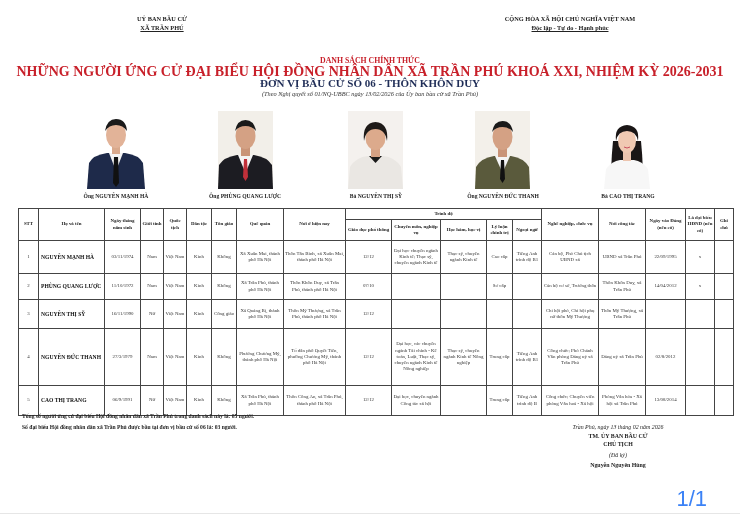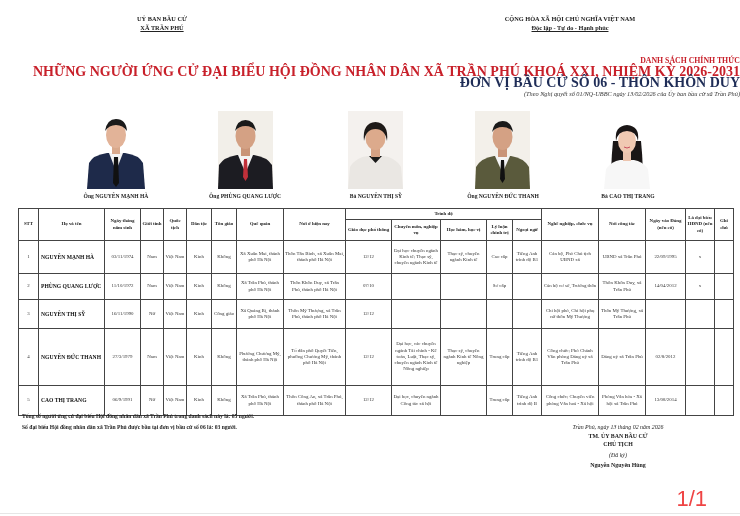--- a/index.html
+++ b/index.html
@@ -2,24 +2,24 @@
 <html><head>
 <meta charset="utf-8">
 <style>
   * { box-sizing: border-box; margin: 0; padding: 0; }
   html, body { width: 740px; height: 516px; background: #ffffff; overflow: hidden; }
   body { font-family: "Liberation Serif", serif; color: #222; position: relative; }
   .abs { position: absolute; }
   .hdr-left { left: 100px; top: 14px; width: 124px; text-align: center; font-size: 6.3px; font-weight: bold; line-height: 9px; }
   .hdr-right { left: 450px; top: 14px; width: 240px; text-align: center; font-size: 6.3px; font-weight: bold; line-height: 9px; }
   .ul { text-decoration: underline; }
-  .titles { left: 0; top: 55px; width: 740px; text-align: right; }
+  .titles { left: 0; top: 55px; width: 740px; text-align: center; }
   .t1 { color: #c8202a; font-weight: bold; font-size: 7.8px; line-height: 11px; }
   .t2 { color: #c8202a; font-weight: bold; font-size: 14px; line-height: 11px; }
-  .t3 { color: #1f2d57; font-weight: bold; font-size: 14px; line-height: 12px; }
+  .t3 { color: #1f2d57; font-weight: bold; font-size: 11px; line-height: 12px; }
   .t4 { color: #333; font-style: italic; font-size: 6.3px; line-height: 9px; }
 
   .photo { position: absolute; top: 111px; height: 78px; }
   .cap { position: absolute; top: 193px; font-size: 5.6px; font-weight: bold; text-align: center; white-space: nowrap; }
 
   table { position: absolute; left: 18px; top: 208px; width: 715px; border-collapse: collapse; table-layout: fixed; }
   td, th { border: 0.8px solid #444; font-size: 4.9px; text-align: center; vertical-align: middle; line-height: 6.2px; padding: 1px 1px; font-weight: normal; color: #333; }
   th { font-weight: bold; color: #222; }
   td.name { text-align: left; font-weight: bold; font-size: 5.6px; color: #111; padding-left: 2px; }
   tr.h1 th { height: 11px; }
@@ -27,21 +27,21 @@
   tr.r1 td { height: 33px; }
   tr.r2 td { height: 26px; }
   tr.r3 td { height: 29px; }
   tr.r4 td { height: 57px; }
   tr.r5 td { height: 30px; }
 
   .sum { left: 22px; top: 411px; font-size: 5.6px; font-weight: bold; line-height: 11px; color: #222; }
   .sig { left: 548px; top: 423px; width: 140px; text-align: center; font-size: 5.9px; line-height: 8.6px; }
   .sig .it { font-style: italic; }
   .sig .b { font-weight: bold; }
-  .pager { right: 33px; top: 486px; font-family: "Liberation Sans", sans-serif; font-size: 22px; color: #ef4444; }
+  .pager { right: 33px; top: 486px; font-family: "Liberation Sans", sans-serif; font-size: 22px; color: #3b82f6; }
   .bottom-line { left: 0; top: 513px; width: 740px; height: 1px; background: #e6e6e6; }
 </style>
 </head>
 <body>
 
 <div class="abs hdr-left">
   <div>UỶ BAN BẦU CỬ</div>
   <div class="ul">XÃ TRẦN PHÚ</div>
 </div>
 <div class="abs hdr-right">

